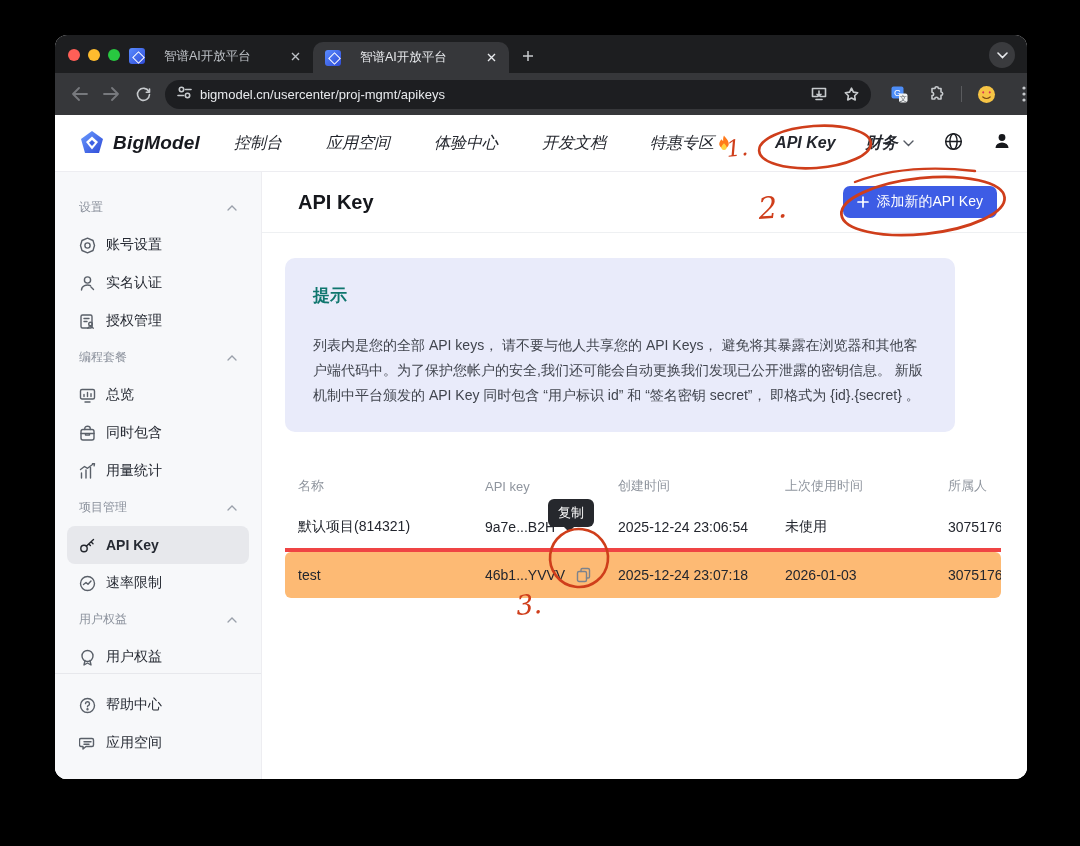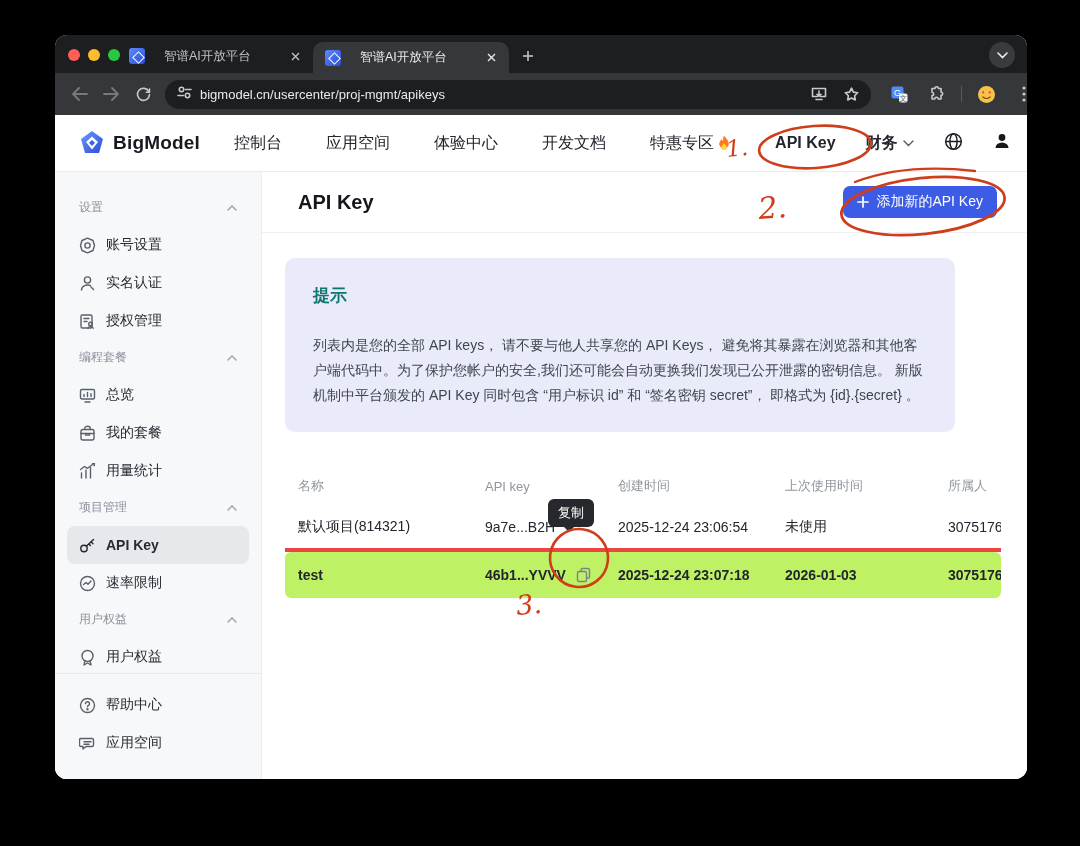--- a/index.html
+++ b/index.html
@@ -31,21 +31,21 @@
   .toolbar { height:42px; background:#36373a; display:flex; align-items:center; padding:0 10px; gap:4px; }
   .tb-btn { width:28px; height:28px; display:flex; align-items:center; justify-content:center; border-radius:50%; flex:0 0 auto; }
   .omnibox { flex:0 0 auto; width:706px; height:29px; margin-left:4px; background:#1d1e21; border-radius:15px;
     display:flex; align-items:center; padding:0 8px 0 12px; gap:8px; }
   .omnibox .url { flex:1; color:#e8eaed; font-size:13px; white-space:nowrap; overflow:hidden; }
   .tb-right { display:flex; align-items:center; margin-left:10px; gap:10px; }
   .vsep { width:1px; height:16px; background:#5a5b5e; }
 
   
   .page { height:664px; background:#fff; display:flex; flex-direction:column; }
-  .appnav { height:57px; display:flex; align-items:center; padding:0 24px; border-bottom:1px solid #ededf1; background:#fff; }
+  .appnav { height:57px; display:flex; align-items:center; padding:0 24px; border-bottom:1px solid #ededf1; background:#fff;font-style:italic; }
   .brand { display:flex; align-items:center; gap:8px; margin-right:34px; }
   .brand-name { font-size:19px; font-weight:bold; color:#17191f; letter-spacing:.2px; }
   .navitem { font-size:16px; color:#23262d; margin-right:44px; white-space:nowrap; }
   .promo { display:flex; align-items:center; gap:3px; }
   .nav-right { margin-left:auto; display:flex; align-items:center; gap:30px; }
   .nav-right .navitem { margin-right:0; font-weight:bold; }
   .finance { display:flex; align-items:center; gap:5px; font-weight:normal; }
 
   .body { flex:1; display:flex; min-height:0; }
   .sidebar { width:207px; background:#f7f8fa; border-right:1px solid #ededf1; display:flex; flex-direction:column; }
@@ -66,21 +66,21 @@
     font-family:"Liberation Sans","DejaVu Sans",sans-serif; }
   .notice { margin:25px 30px 0 23px; width:670px; background:#e9ebfa; border-radius:10px; padding:26px 28px 24px; }
   .notice-title { font-size:17px; font-weight:bold; color:#0f766e; margin-bottom:26px; }
   .notice-body { font-size:14px; color:#41454e; line-height:25px; }
 
   .table { margin:34px 23px 0; width:716px; overflow:hidden; }
   .trow { display:grid; grid-template-columns:187px 133px 167px 163px 55px; align-items:center; padding-left:13px; }
   .thead { height:40px; font-size:13px; color:#8f959e; }
   .tr { height:46px; font-size:14px; color:#23262e; }
   .tr-1 { border-bottom:4px solid #ef4444; }
-  .tr-2 { background:#bef264; border-radius:6px;font-weight:bold; }
+  .tr-2 { background:#fdba74; border-radius:6px; }
   .cell { white-space:nowrap; overflow:hidden; }
   .keycell { display:flex; align-items:center; gap:9px; }
   .copy-btn { width:18px; height:18px; display:flex; align-items:center; justify-content:center; }
 
   .tooltip { position:absolute; left:286px; top:327px; height:28px; background:#26282d; color:#fff;
     font-size:13px; border-radius:6px; display:flex; align-items:center; padding:0 10px; z-index:20; }
   .tooltip::after { content:""; position:absolute; left:15px; bottom:-5px; width:0; height:0;
     border-left:6px solid transparent; border-right:6px solid transparent; border-top:6px solid #26282d; }
 
   .annot { position:absolute; inset:0; z-index:60; pointer-events:none; }
@@ -309,21 +309,21 @@
               <rect x="1.5" y="2.5" width="14" height="9.5" rx="1.5"></rect>
                 <path d="M5 9.5 V7.5 M8.5 9.5 V5.5 M12 9.5 V6.8 M6 15 H11"></path>
             </svg>
             <span>总览</span>
           </div>
           <div class="sitem">
             <svg width="17" height="17" viewBox="0 0 17 17" class="ic">
               <rect x="2" y="4.5" width="13" height="10.5" rx="2"></rect>
                 <path d="M5.8 4.5 V3.2 a2.7 2 0 0 1 5.4 0 V4.5 M2 8.5 h13 M6.5 8.5 v1.6 h4 v-1.6"></path>
             </svg>
-            <span>我的套餐</span>
+            <span>同时包含</span>
           </div>
           <div class="sitem">
             <svg width="17" height="17" viewBox="0 0 17 17" class="ic">
               <path d="M2.5 15 V10 M7 15 V7 M11.5 15 V4.5 M1.5 6.5 l4 -3 3 1.8 5 -3.8 M13.5 0.8 h2 l-0.4 2"></path>
             </svg>
             <span>用量统计</span>
           </div>
 
           <div class="grouplabel">
             <span>项目管理</span>

